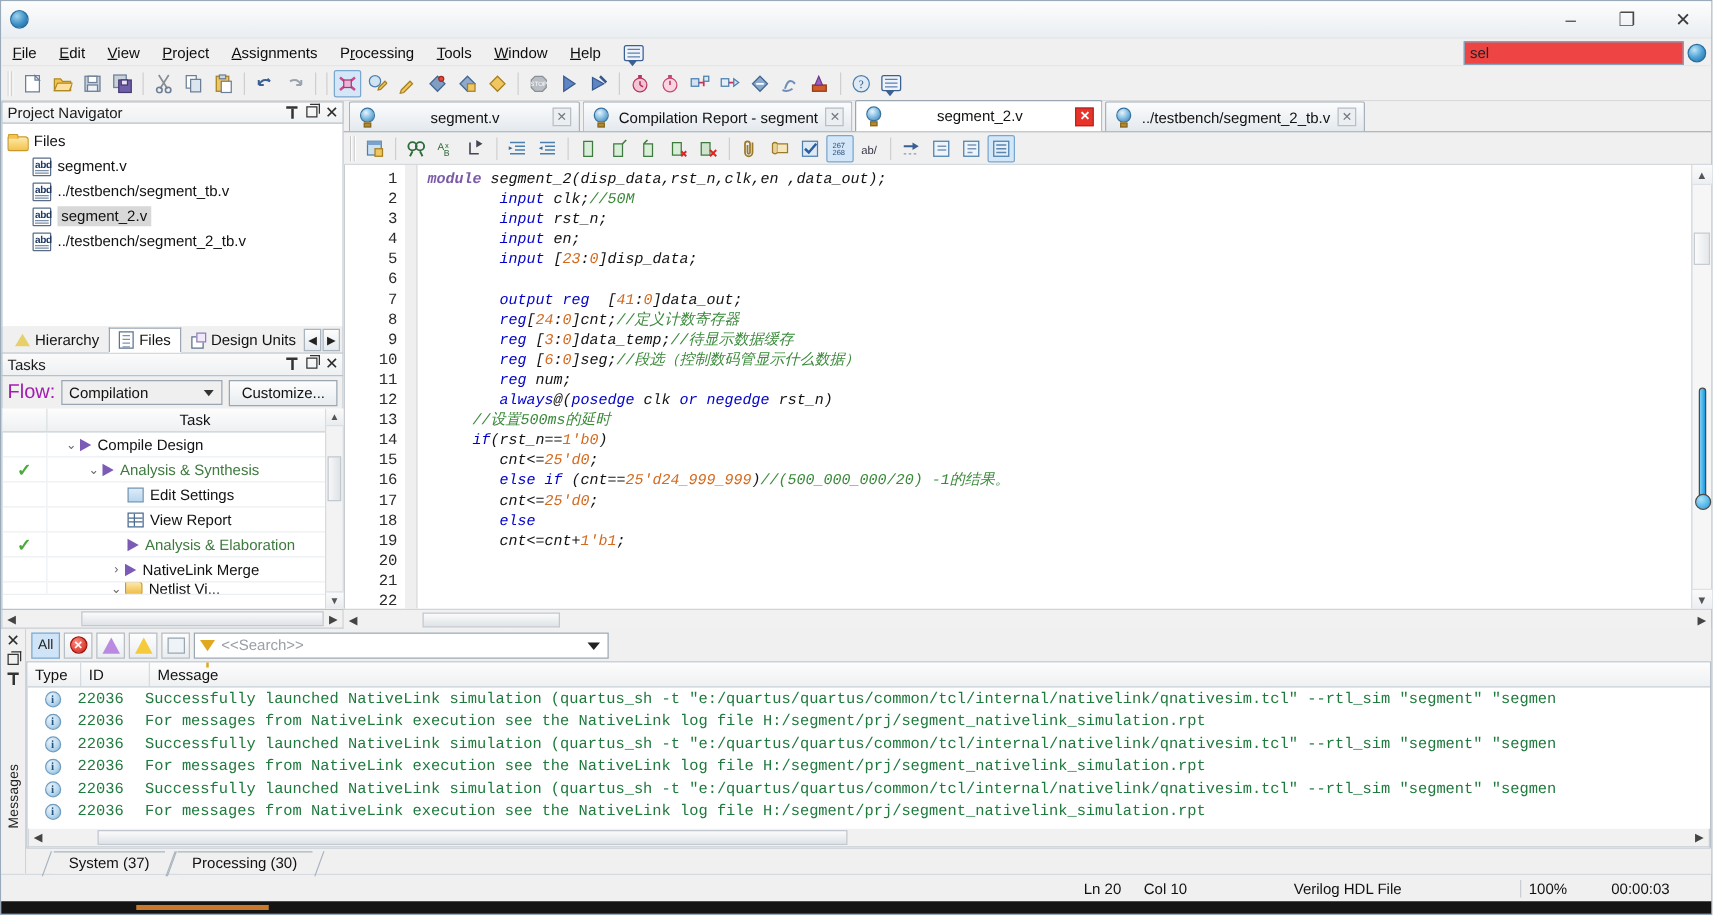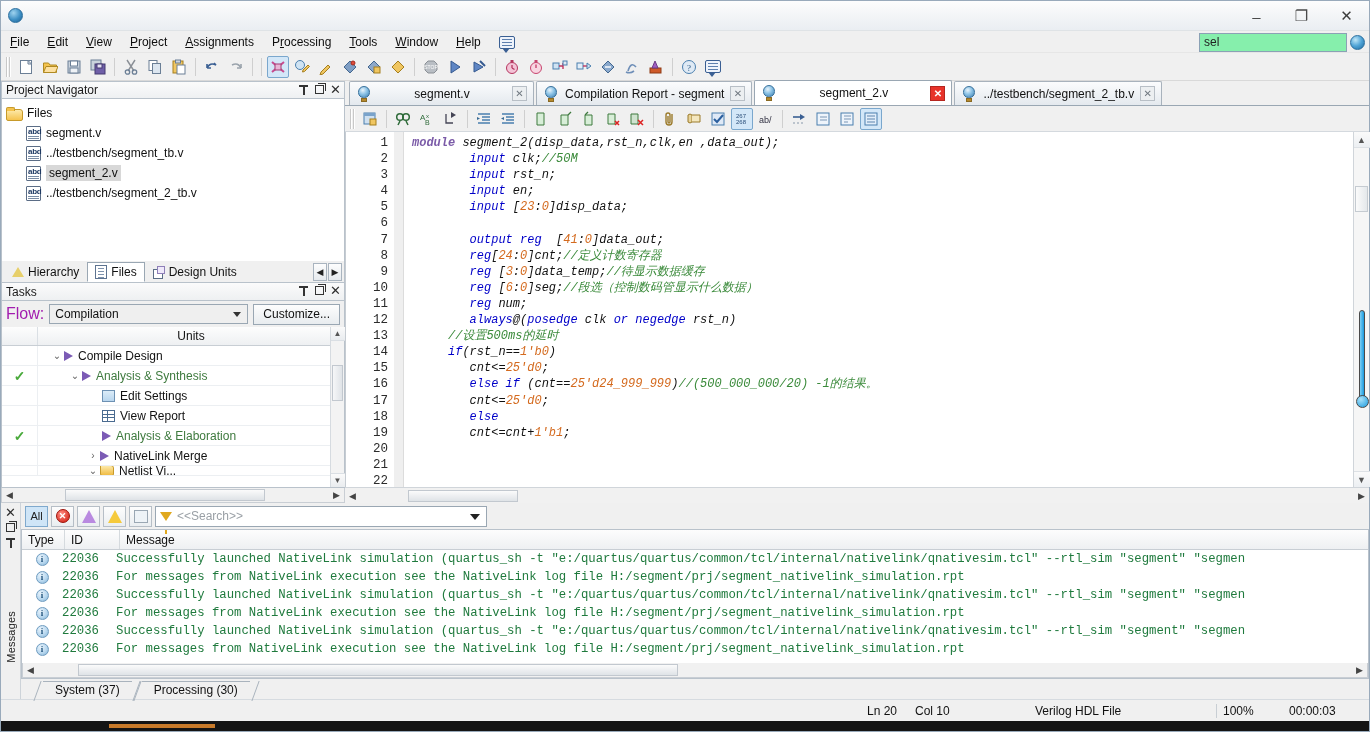--- a/index.html
+++ b/index.html
@@ -59,21 +59,21 @@
   }
   .menu-item {
     padding: 2px 9px; font-size: 12px; color: #0d0d0d; cursor: default;
   }
   .menu-item u { text-decoration: underline; }
   .menubar-right {
     position: absolute; right: 4px; top: 0; height: 22px;
     display: flex; align-items: center; gap: 3px;
   }
   .searchbox {
-    width: 148px; height: 19px; background: #86efac;
+    width: 176px; height: 19px; background: #ef4444;
     border: 1px solid #8ba1b5; font-size: 12px;
     padding: 1px 4px; color: #222; line-height: 15px;
   }
   .globe-sm {
     width: 15px; height: 15px; border-radius: 50%;
     background: radial-gradient(circle at 35% 30%, #bfe6f7 0%, #4fa3d6 50%, #1f6a9d 100%);
     border: 1px solid #2b6f9f;
   }
   .balloon-icon {
     width: 16px; height: 13px; background: #eef3fb;
@@ -116,21 +116,21 @@
     font-size: 12px; color: #111; position: relative;
   }
   .proj-combo .arrow {
     position: absolute; right: 6px; top: 8px;
     width: 0; height: 0; border-left: 4px solid transparent;
     border-right: 4px solid transparent; border-top: 5px solid #333;
   }
 
   
   .workarea { flex: 1; display: flex; min-height: 0; }
-  .leftcol { width: 344px; display: flex; flex-direction: column; background:#f0f0f0;border-radius:12px; }
+  .leftcol { width: 274px; display: flex; flex-direction: column; background:#f0f0f0;border-radius:12px; }
   .rightcol { flex: 1; display: flex; flex-direction: column; min-width: 0; }
 
   
   .panel-head {
     height: 18px; display: flex; align-items: center;
     background: linear-gradient(to bottom,#fbfbfb,#eef0f2);
     border: 1px solid #b9c2cb; border-bottom: 1px solid #b9c2cb;
     font-size: 12px; color: #1a1a1a; padding-left: 4px;
     position: relative;
   }
@@ -744,21 +744,21 @@
           <span class="flow-label">Flow:</span>
           <div class="flow-combo">
             <span>Compilation</span>
             <span class="arrow"></span>
           </div>
           <div class="cust-btn">Customize...</div>
         </div>
         <div class="task-table">
           <div class="task-hdr">
             <div class="c1"></div>
-            <div class="c2">Units</div>
+            <div class="c2">Task</div>
           </div>
           <div class="task-rows">
             <div class="task-row">
               <div class="chk"></div>
               <div style="display:flex;align-items:center;padding-left:12px;">
                 <span class="twisty">⌄</span>
                 <span class="greenarrow"></span>
                 <span>Compile Design</span>
               </div>
             </div>

